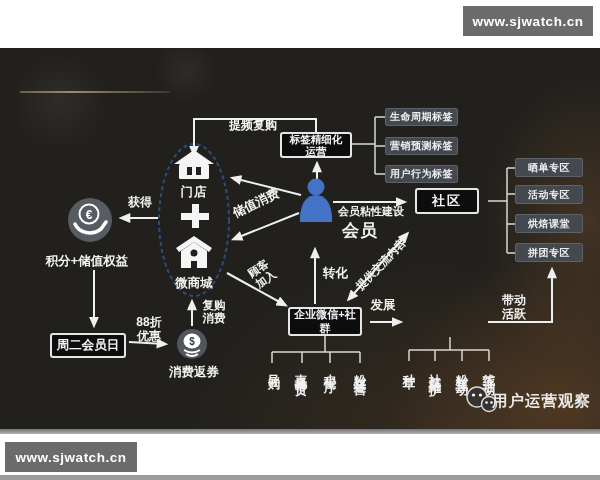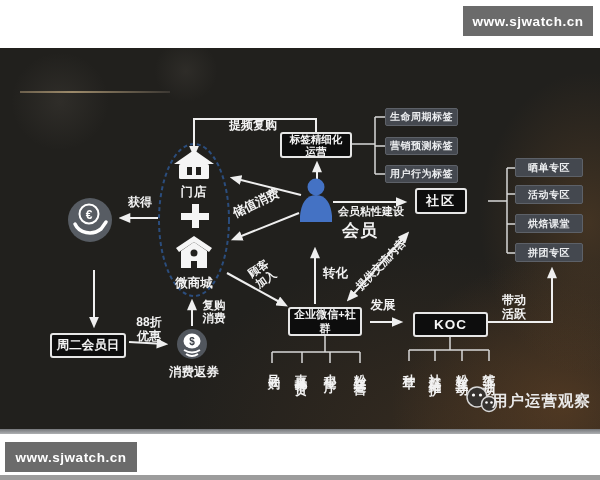--- a/index.html
+++ b/index.html
@@ -41,21 +41,21 @@
   }
   .connectors{position:absolute;left:0;top:0;z-index:1;}
 
   
   .box{position:absolute;z-index:2;display:flex;align-items:center;justify-content:center;
        text-align:center;font-weight:bold;color:#f5f5f5;box-sizing:border-box;}
   .box-dark{background:#0d0d0d;border:2px solid #e6e6e6;border-radius:3px;}
   .box-gray{background:#44484f;border:1px solid #5d6168;border-radius:2px;
             font-size:10px;color:#eceef0;letter-spacing:.5px;}
   #box-tagops{left:280px;top:84px;width:72px;height:26px;font-size:10.5px;line-height:1.15;}
-  #box-community{left:415px;top:140px;width:52px;height:26px;font-size:13px;letter-spacing:2px;text-align:center;}
+  #box-community{left:415px;top:140px;width:64px;height:26px;font-size:13px;letter-spacing:2px;text-align:center;}
   #box-memberday{left:50px;top:285px;width:76px;height:25px;font-size:12.5px;}
   #box-wechat{left:288px;top:259px;width:74px;height:29px;font-size:11px;line-height:1.2;}
   #box-koc{left:413px;top:264px;width:75px;height:25px;font-size:13.5px;letter-spacing:1px;}
   .tag{left:385px;width:73px;height:18px;}
   #tag-0{top:60px;}#tag-1{top:89px;}#tag-2{top:117px;}
   .zone{left:515px;width:68px;height:19px;}
   #zone-0{top:110px;}#zone-1{top:137px;}#zone-2{top:166px;}#zone-3{top:195px;}
 
   
   .lbl{position:absolute;z-index:2;color:#f2f2f2;font-weight:bold;text-align:center;line-height:1.15;}
@@ -183,36 +183,36 @@
   <div class="box box-dark" id="box-tagops">
     <div><span>标签精细化</span><br>
          <span>运营</span></div>
   </div>
   <div class="box box-dark" id="box-community">社区</div>
   <div class="box box-dark" id="box-memberday">周二会员日</div>
   <div class="box box-dark" id="box-wechat">
     <div><span>企业微信+社</span><br>
          <span>群</span></div>
   </div>
-  <div class="box box-dark" id="box-koc">KOC</div>
 
   <div class="box box-gray tag" id="tag-0">生命周期标签</div>
   <div class="box box-gray tag" id="tag-1">营销预测标签</div>
   <div class="box box-gray tag" id="tag-2">用户行为标签</div>
   <div class="box box-gray zone" id="zone-0">晒单专区</div>
   <div class="box box-gray zone" id="zone-1">活动专区</div>
   <div class="box box-gray zone" id="zone-3">拼团专区</div>
   <div class="box box-gray zone" id="zone-2">烘焙课堂</div>
 
   <div class="lbl" id="lbl-tifan">提频复购</div>
   <div class="lbl" id="lbl-mendian">门店</div>
   <div class="lbl" id="lbl-mall">微商城</div>
   <div class="lbl" id="lbl-member">会员</div>
   <div class="lbl" id="lbl-huode">获得</div>
   <div class="lbl" id="lbl-chuzhi">储值消费</div>
+  <div class="lbl" id="lbl-jifen">积分+储值权益</div>
   <div class="lbl" id="lbl-88zhe">
     <span>88折</span><br>
     <span>优惠</span>
   </div>
   <div class="lbl" id="lbl-fanquan">消费返券</div>
   <div class="lbl" id="lbl-fugou">
     <span>复购</span><br>
     <span>消费</span>
   </div>
   <div class="lbl" id="lbl-nianxing">会员粘性建设</div>

